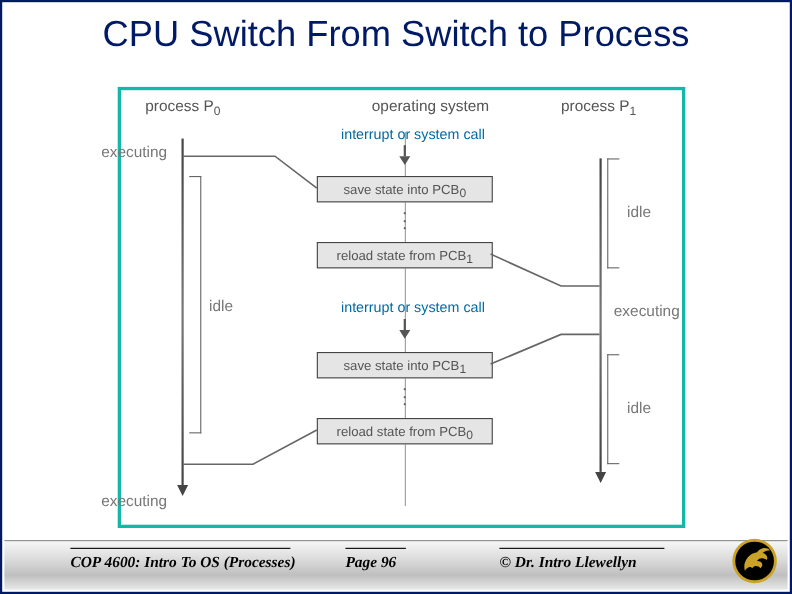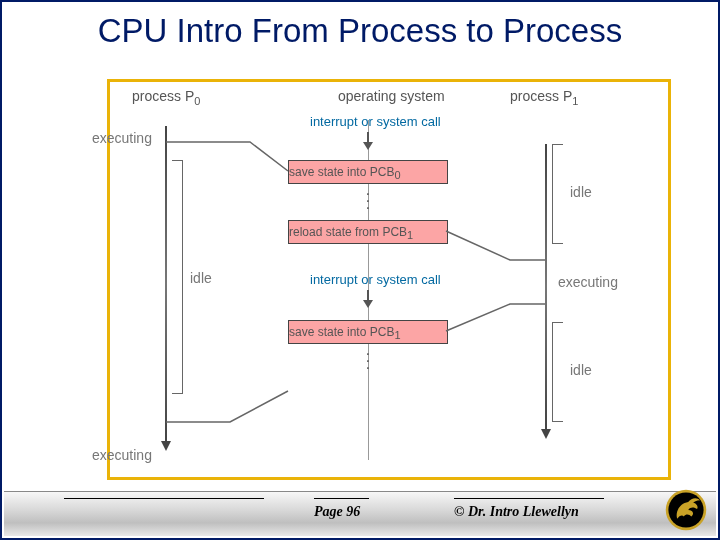--- a/index.html
+++ b/index.html
@@ -26,23 +26,22 @@
     font-size: 33px;
     color: #001a66;
     font-family: Arial, Helvetica, sans-serif;
   }
   .diagram-box {
     position: absolute;
     left: 105px;
     top: 77px;
     width: 510px;
     height: 395px;
-    border: 3px solid #eab308;
+    border: 3px solid #14b8a6;
     background: #fff;
-    padding-left: 48px;
   }
   
   .footer-bar {
     position: absolute;
     left: 2px; right: 2px;
     bottom: 2px;
     height: 44px;
     background: linear-gradient(to bottom, #f7f7f7 0%, #d9d9d9 40%, #bfbfbf 70%, #e8e8e8 100%);
     border-top: 1px solid #888;
   }
@@ -87,21 +86,22 @@
     border-right: 5px solid transparent;
     border-top: 10px solid #444;
   }
   .side-label { font-size: 14px; color: #777; }
   .os-box {
     position: absolute;
     left: 178px;
     width: 158px;
     height: 22px;
     border: 1px solid #444;
-    background: #fca5a5;
+    background: #e5e5e5;
+    text-align: center;
     font-size: 12px;
     color: #555;
     line-height: 22px;
   }
   .plain-label { font-size: 13px; color: #0369a1; }
   .dots {
     position: absolute;
     font-size: 16px;
     color: #555;
     line-height: 7px;
@@ -138,21 +138,21 @@
     left: 0; top: 0;
     width: 510px; height: 395px;
     pointer-events: none;
   }
 </style>
 </head>
 <body>
 
 <div class="slide">
 
-  <div class="title">CPU Intro From Process to Process</div>
+  <div class="title">CPU Switch From Switch to Process</div>
 
   <div class="diagram-box">
 
     <div class="col-head" style="left:22px;">
       <span>process P</span><span class="sub">0</span>
     </div>
     <div class="col-head" style="left:200px;margin-left:28px;">operating system</div>
     <div class="col-head" style="left:400px;">
       <span>process P</span><span class="sub">1</span>
     </div>
@@ -178,20 +178,23 @@
     </div>
 
     <div class="d-abs plain-label" style="left:200px; top:190px;">interrupt or system call</div>
     <div class="mini-arrow" style="left:257px; top:208px;"></div>
 
     <div class="os-box" style="top:238px;">
       <span>save state into PCB</span><span class="sub">1</span>
     </div>
     <div class="dots" style="left:253px; top:268px;">·<br>·<br>·</div>
 
+    <div class="os-box" style="top:298px;">
+      <span>reload state from PCB</span><span class="sub">0</span>
+    </div>
 
     <svg class="connectors">
 
       <path d="M56 60 L140 60 L178 89" stroke="#666" stroke-width="1.5" fill="none"></path>
 
       <path d="M336 149 L400 178 L435 178" stroke="#666" stroke-width="1.5" fill="none"></path>
 
       <path d="M435 222 L400 222 L336 249" stroke="#666" stroke-width="1.5" fill="none"></path>
 
       <path d="M178 309 L120 340 L56 340" stroke="#666" stroke-width="1.5" fill="none"></path>
@@ -207,20 +210,21 @@
     <div class="d-abs side-label" style="left:448px; top:192px;">executing</div>
     <div class="bracket bracket-left" style="left:442px; top:240px; height:98px;"></div>
     <div class="d-abs side-label" style="left:460px; top:280px;">idle</div>
 
   </div>
 
   <div class="footer-bar">
     <div class="footer-rule" style="left:60px; width:200px;"></div>
     <div class="footer-rule" style="left:310px; width:55px;"></div>
     <div class="footer-rule" style="left:450px; width:150px;"></div>
+    <div class="footer-item footer-left">COP 4600: Intro To OS  (Processes)</div>
     <div class="footer-item footer-mid">Page 96</div>
     <div class="footer-item footer-right">© Dr. Intro Llewellyn</div>
     <svg class="logo" viewBox="0 0 100 100">
       <circle cx="50" cy="50" r="46" fill="#c9a227"></circle>
       <circle cx="50" cy="50" r="40" fill="#000"></circle>
       <path d="M30 70 C25 55 35 35 55 32 C70 30 80 40 75 48 C70 44 60 42 55 50 C65 50 70 58 62 65 C58 60 50 58 45 65 C42 60 35 62 30 70 Z" fill="#c9a227"></path>
       <path d="M55 32 C62 22 75 20 82 28 C74 28 66 32 60 40 Z" fill="#c9a227"></path>
     </svg>
   </div>
 

